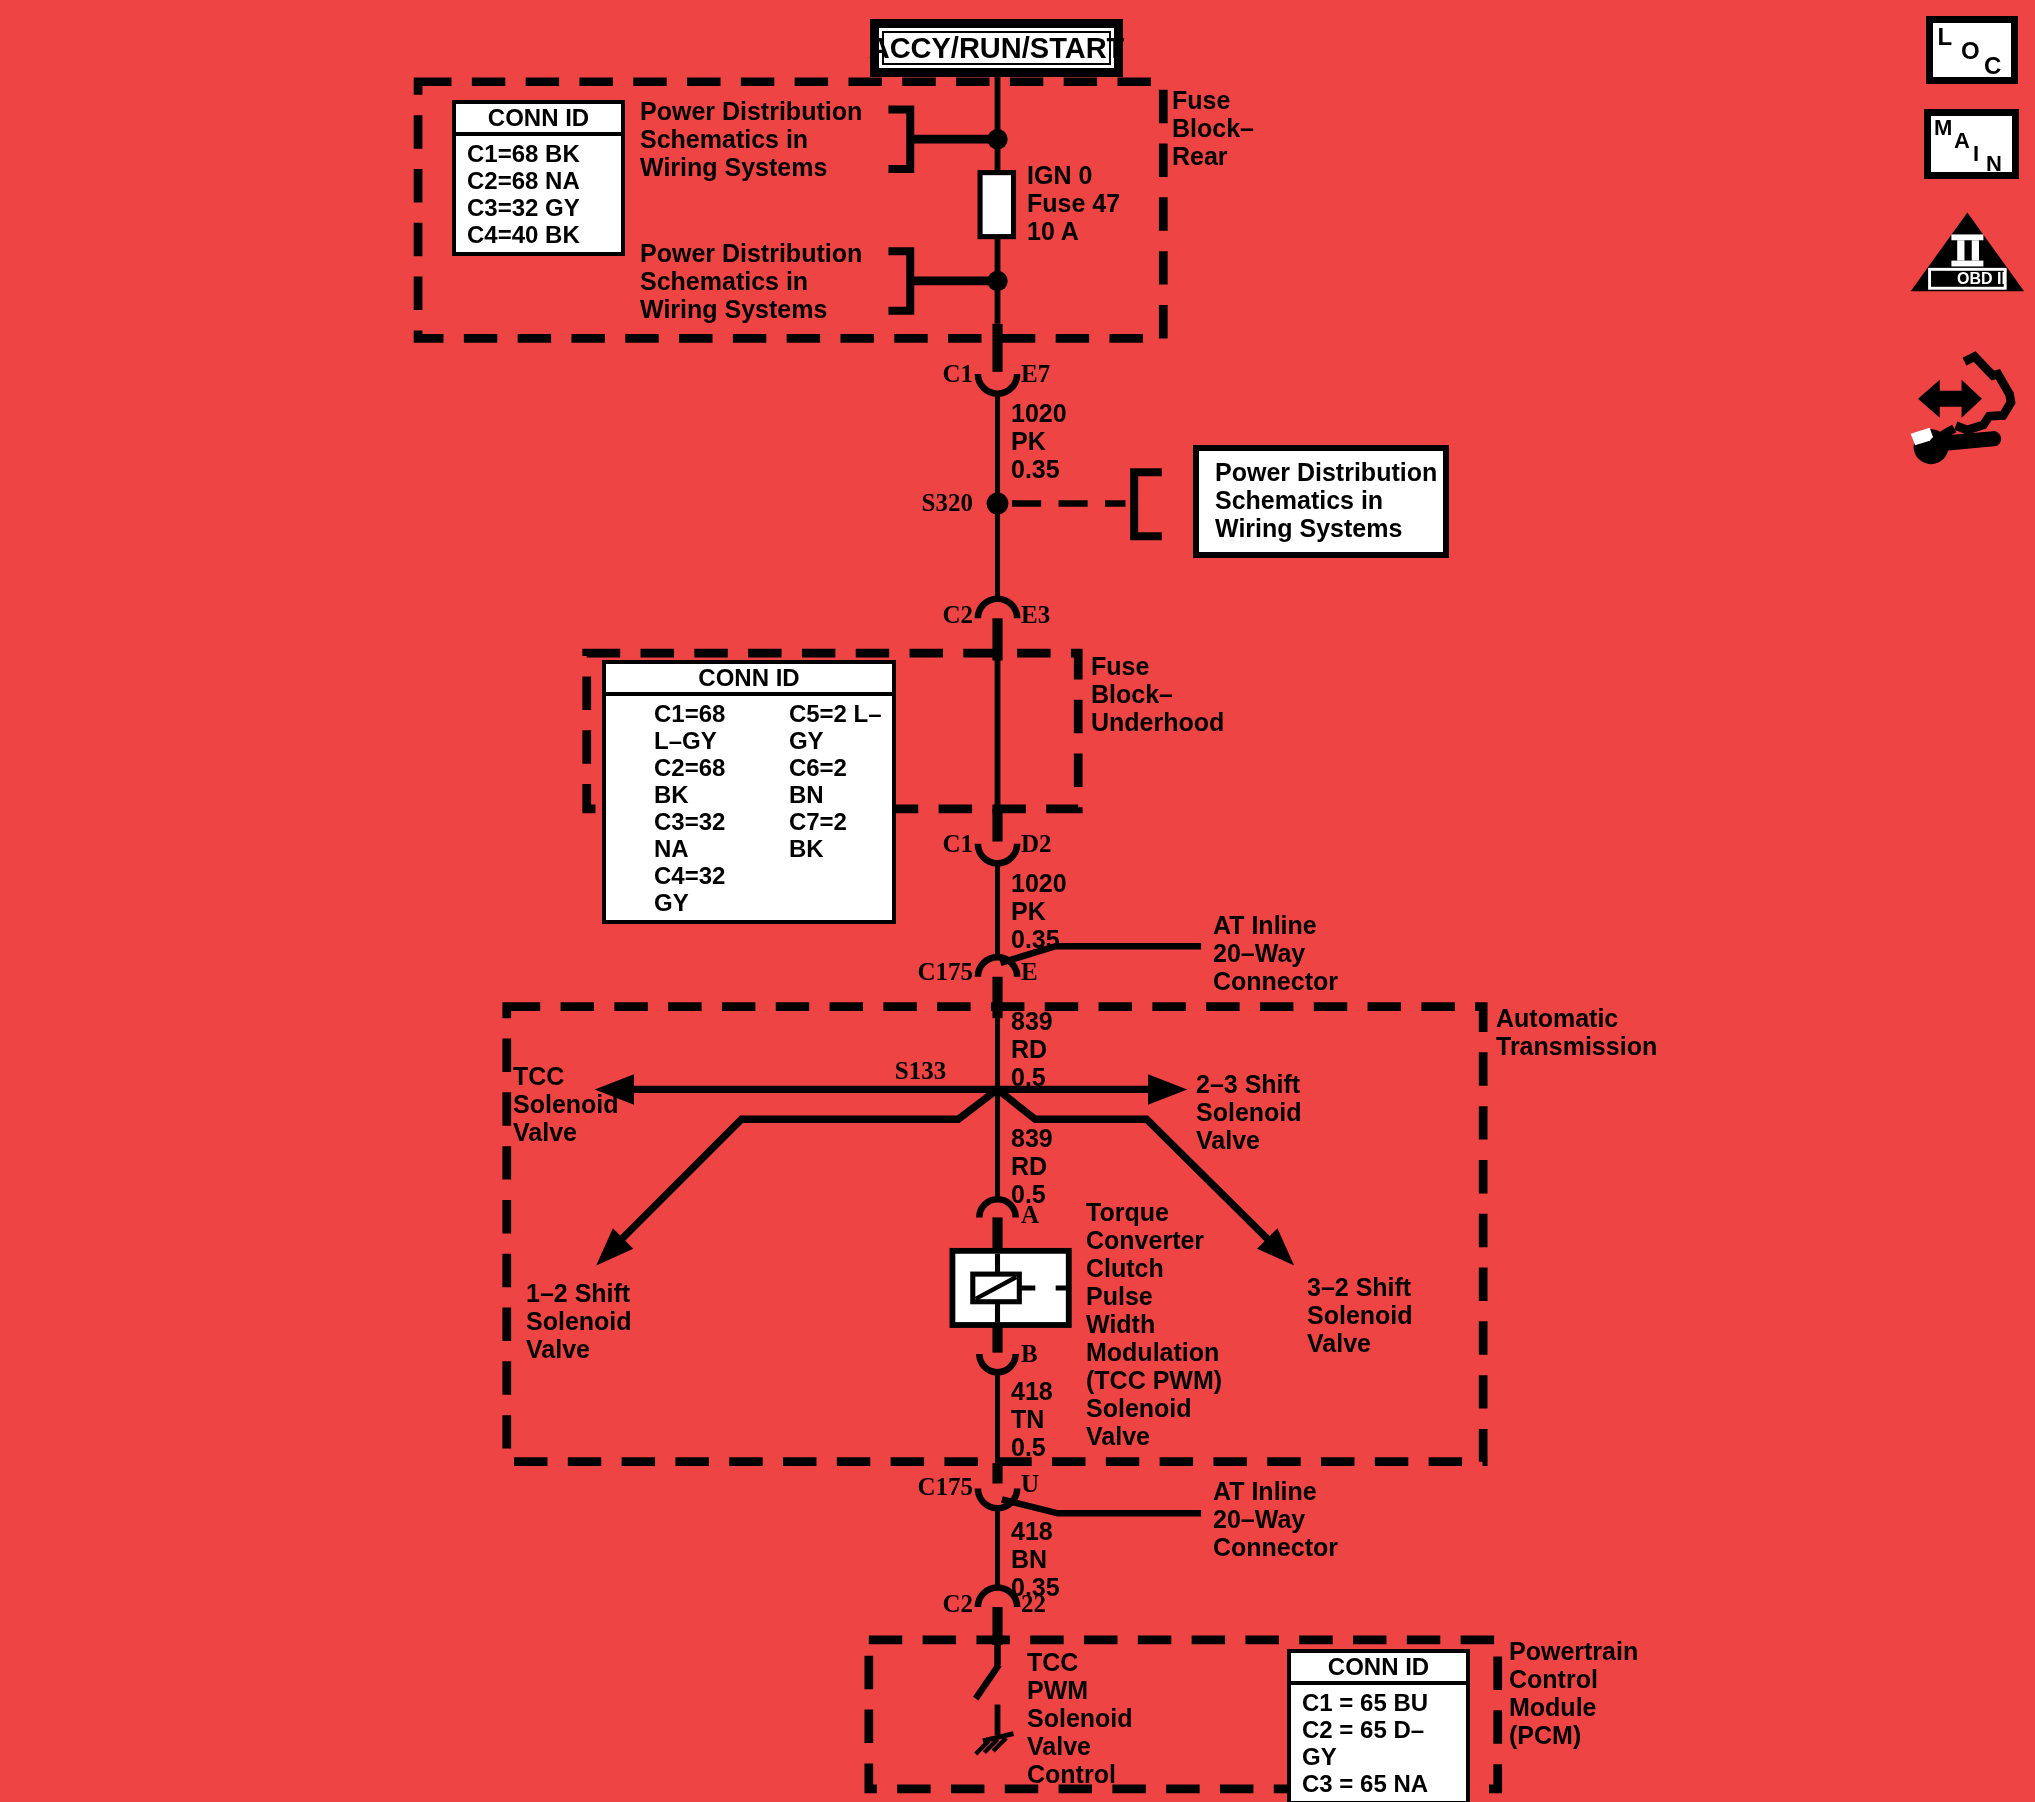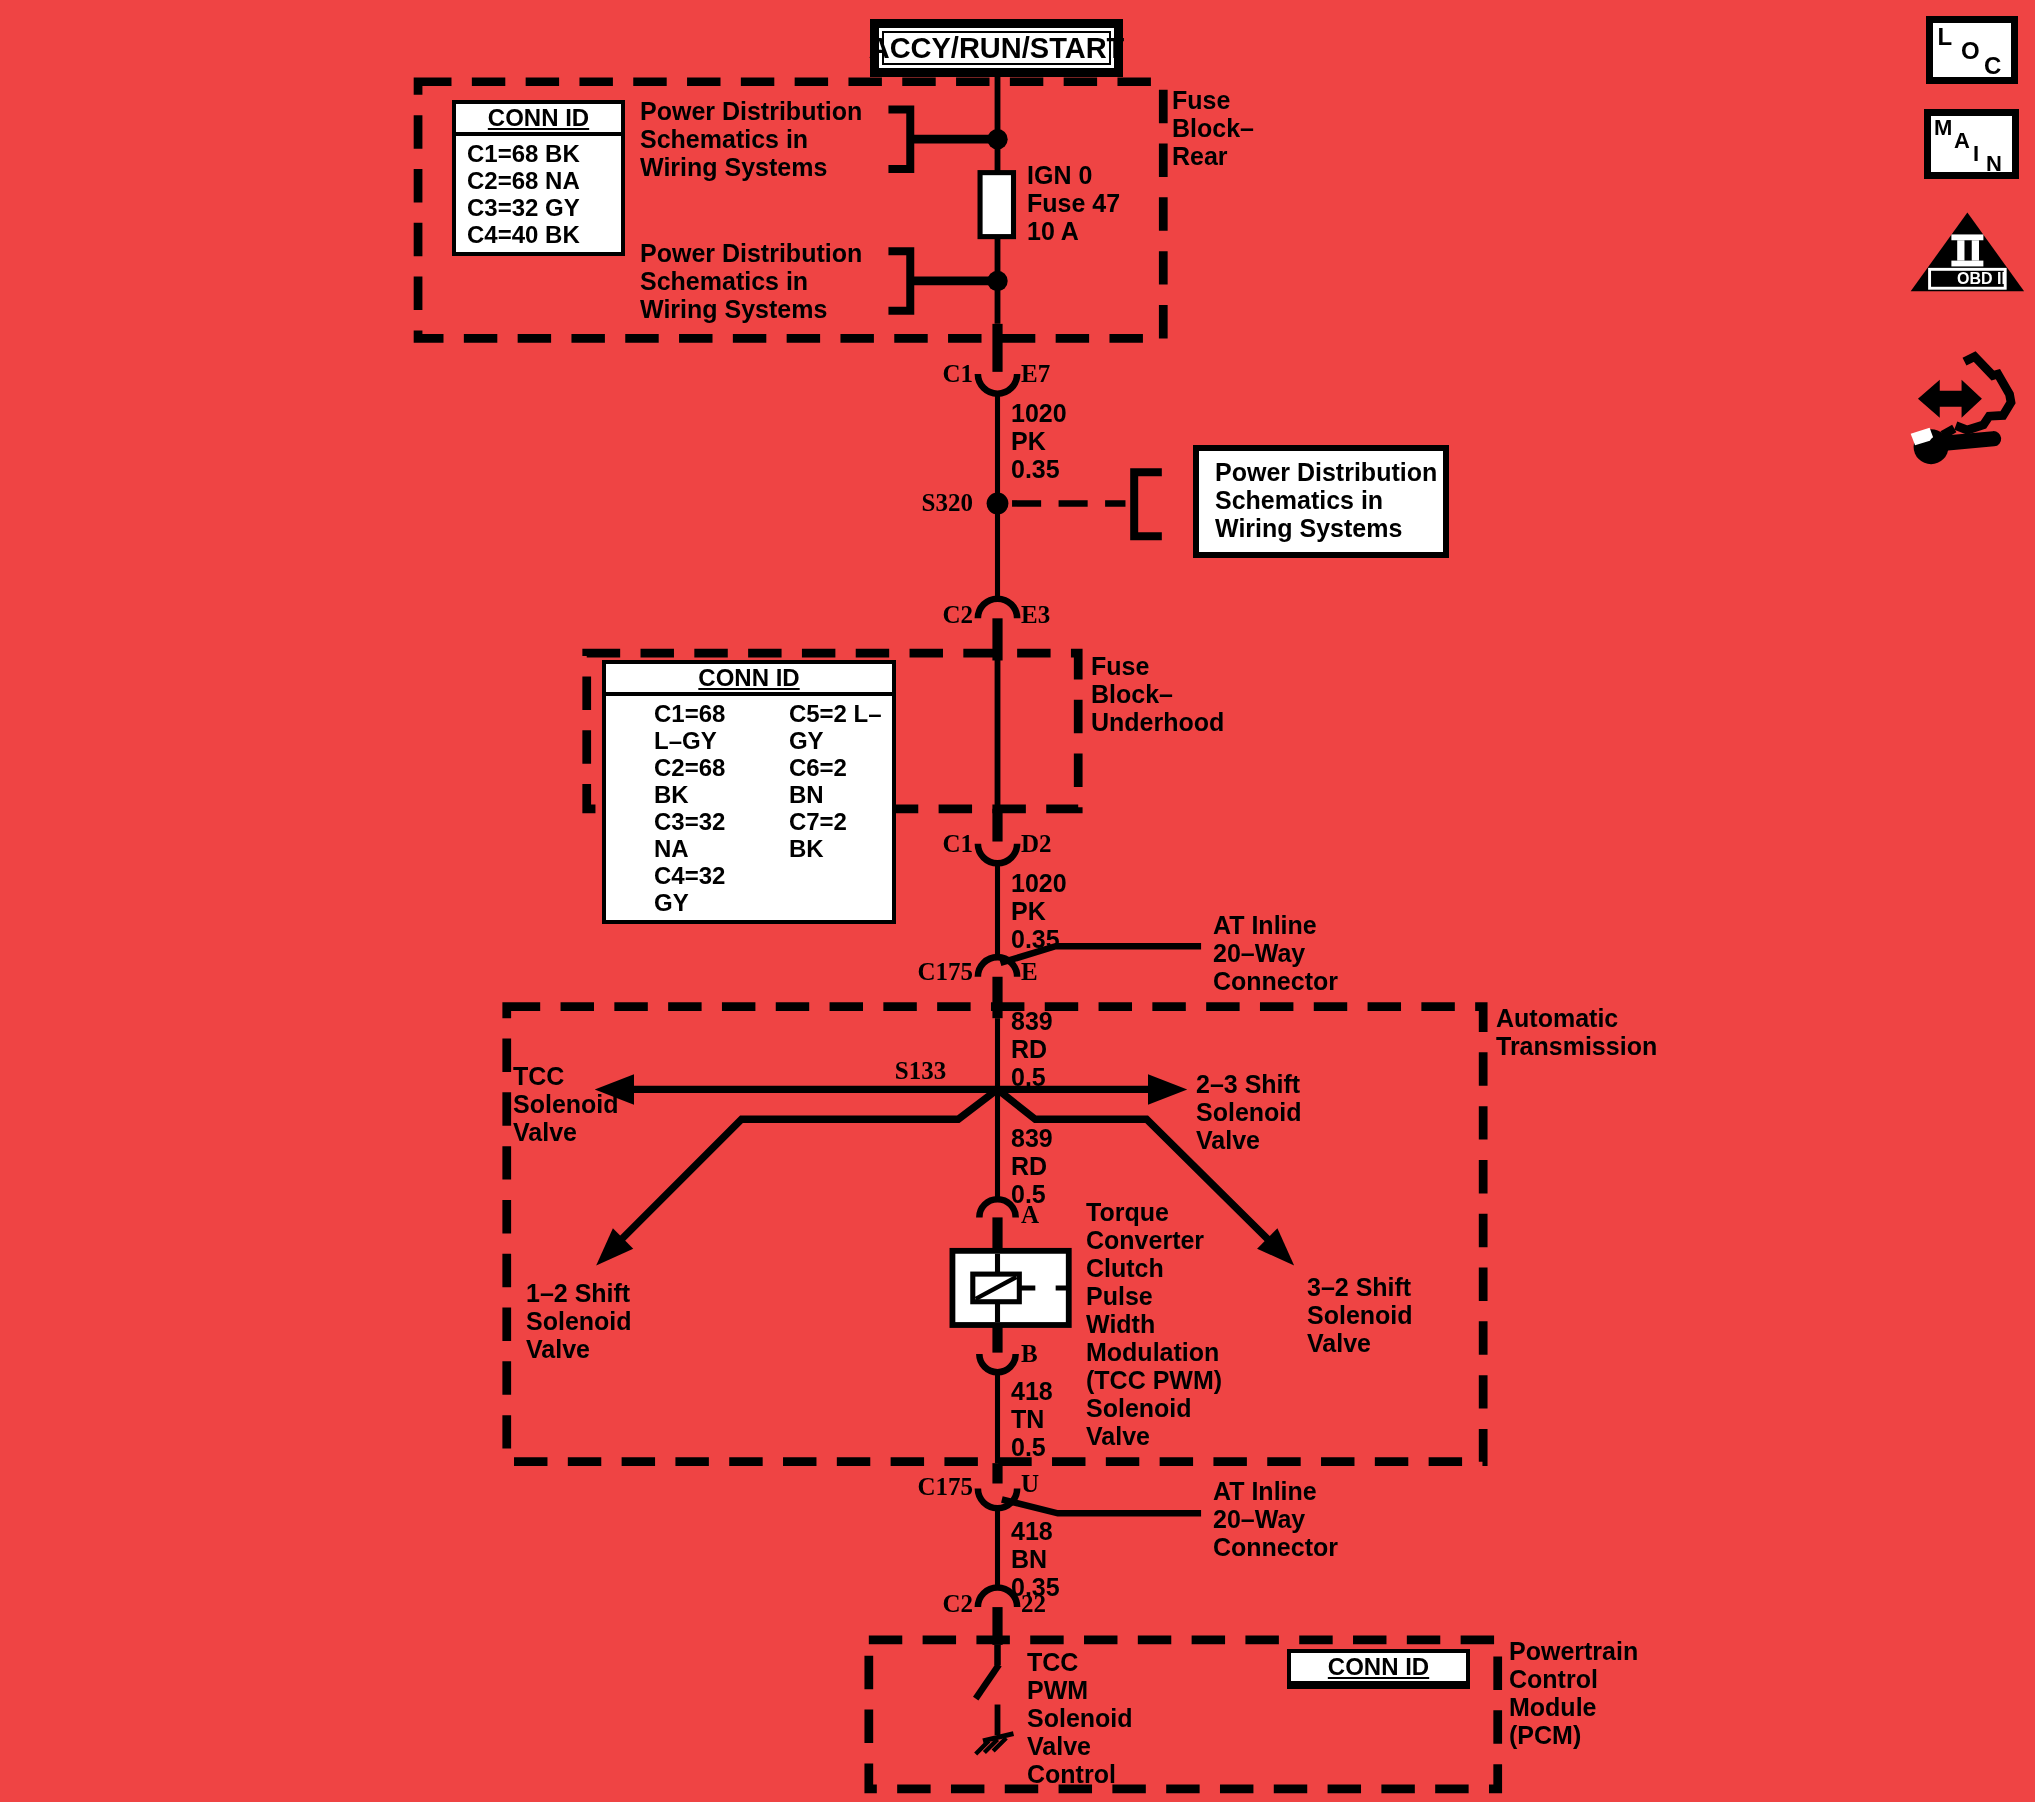--- a/index.html
+++ b/index.html
@@ -11,21 +11,21 @@
   .cl{position:absolute;font-size:25px;line-height:28px;font-family:Liberation Serif, serif;} 
   
   #accy{position:absolute;left:870px;top:19px;width:253px;height:58px;border:9.5px solid #000;
         box-sizing:border-box;background:#fff;}
   #accy .in{position:absolute;inset:2.9px;border:2.9px solid #000;display:flex;align-items:center;
         justify-content:center;font-size:29px;}
   
   .refbox{position:absolute;border:6.5px solid #000;box-sizing:border-box;background:#fff;}
   
   .tbl{position:absolute;border:4.4px solid #000;box-sizing:border-box;background:#fff;font-size:24px;}
-  .tbl .hd{height:28px;line-height:28px;text-align:center;border-bottom:4.4px solid #000;text-decoration:underline;}
+  .tbl .hd{height:28px;line-height:28px;text-align:center;border-bottom:4.4px solid #000;}
   .tbl .bd{padding:3.6px 7.3px 4.4px 11px;line-height:27px;}
   .tbl .cols{display:flex;padding-left:48px;}
   .tbl .c2col{padding-left:29px;}
   
   .icobox{position:absolute;border:7.3px solid #000;box-sizing:border-box;background:#fff;}
   .icobox span{position:absolute;font-size:24px;line-height:24px;}
   #obd-label{position:absolute;color:#fff;font-size:16px;line-height:19px;text-align:right;}
 </style>
 </head>
 <body>
@@ -242,20 +242,23 @@
 Control
 Module
 (PCM)</div>
   <div class="lb" style="left:1027px;top:1648px;">TCC
 PWM
 Solenoid
 Valve
 Control</div>
   <div class="tbl" style="left:1287px;top:1649px;width:183px;">
     <div class="hd">CONN ID</div>
+    <div class="bd"><span>C1 = 65 BU</span><br>
+      <span>C2 = 65 D–GY</span><br>
+      <span>C3 = 65 NA</span></div>
   </div>
 
   <div class="icobox" style="left:1926px;top:16px;width:92px;height:68px;">
     <span style="left:4.4px;top:1.5px;">L</span>
     <span style="left:28px;top:16px;">O</span>
     <span style="left:51px;top:30.5px;">C</span>
   </div>
   <div class="icobox" style="left:1924px;top:109px;width:95px;height:70px;">
     <span style="left:2.9px;top:0px;font-size:22px;">M</span>
     <span style="left:23px;top:13px;font-size:22px;">A</span>

